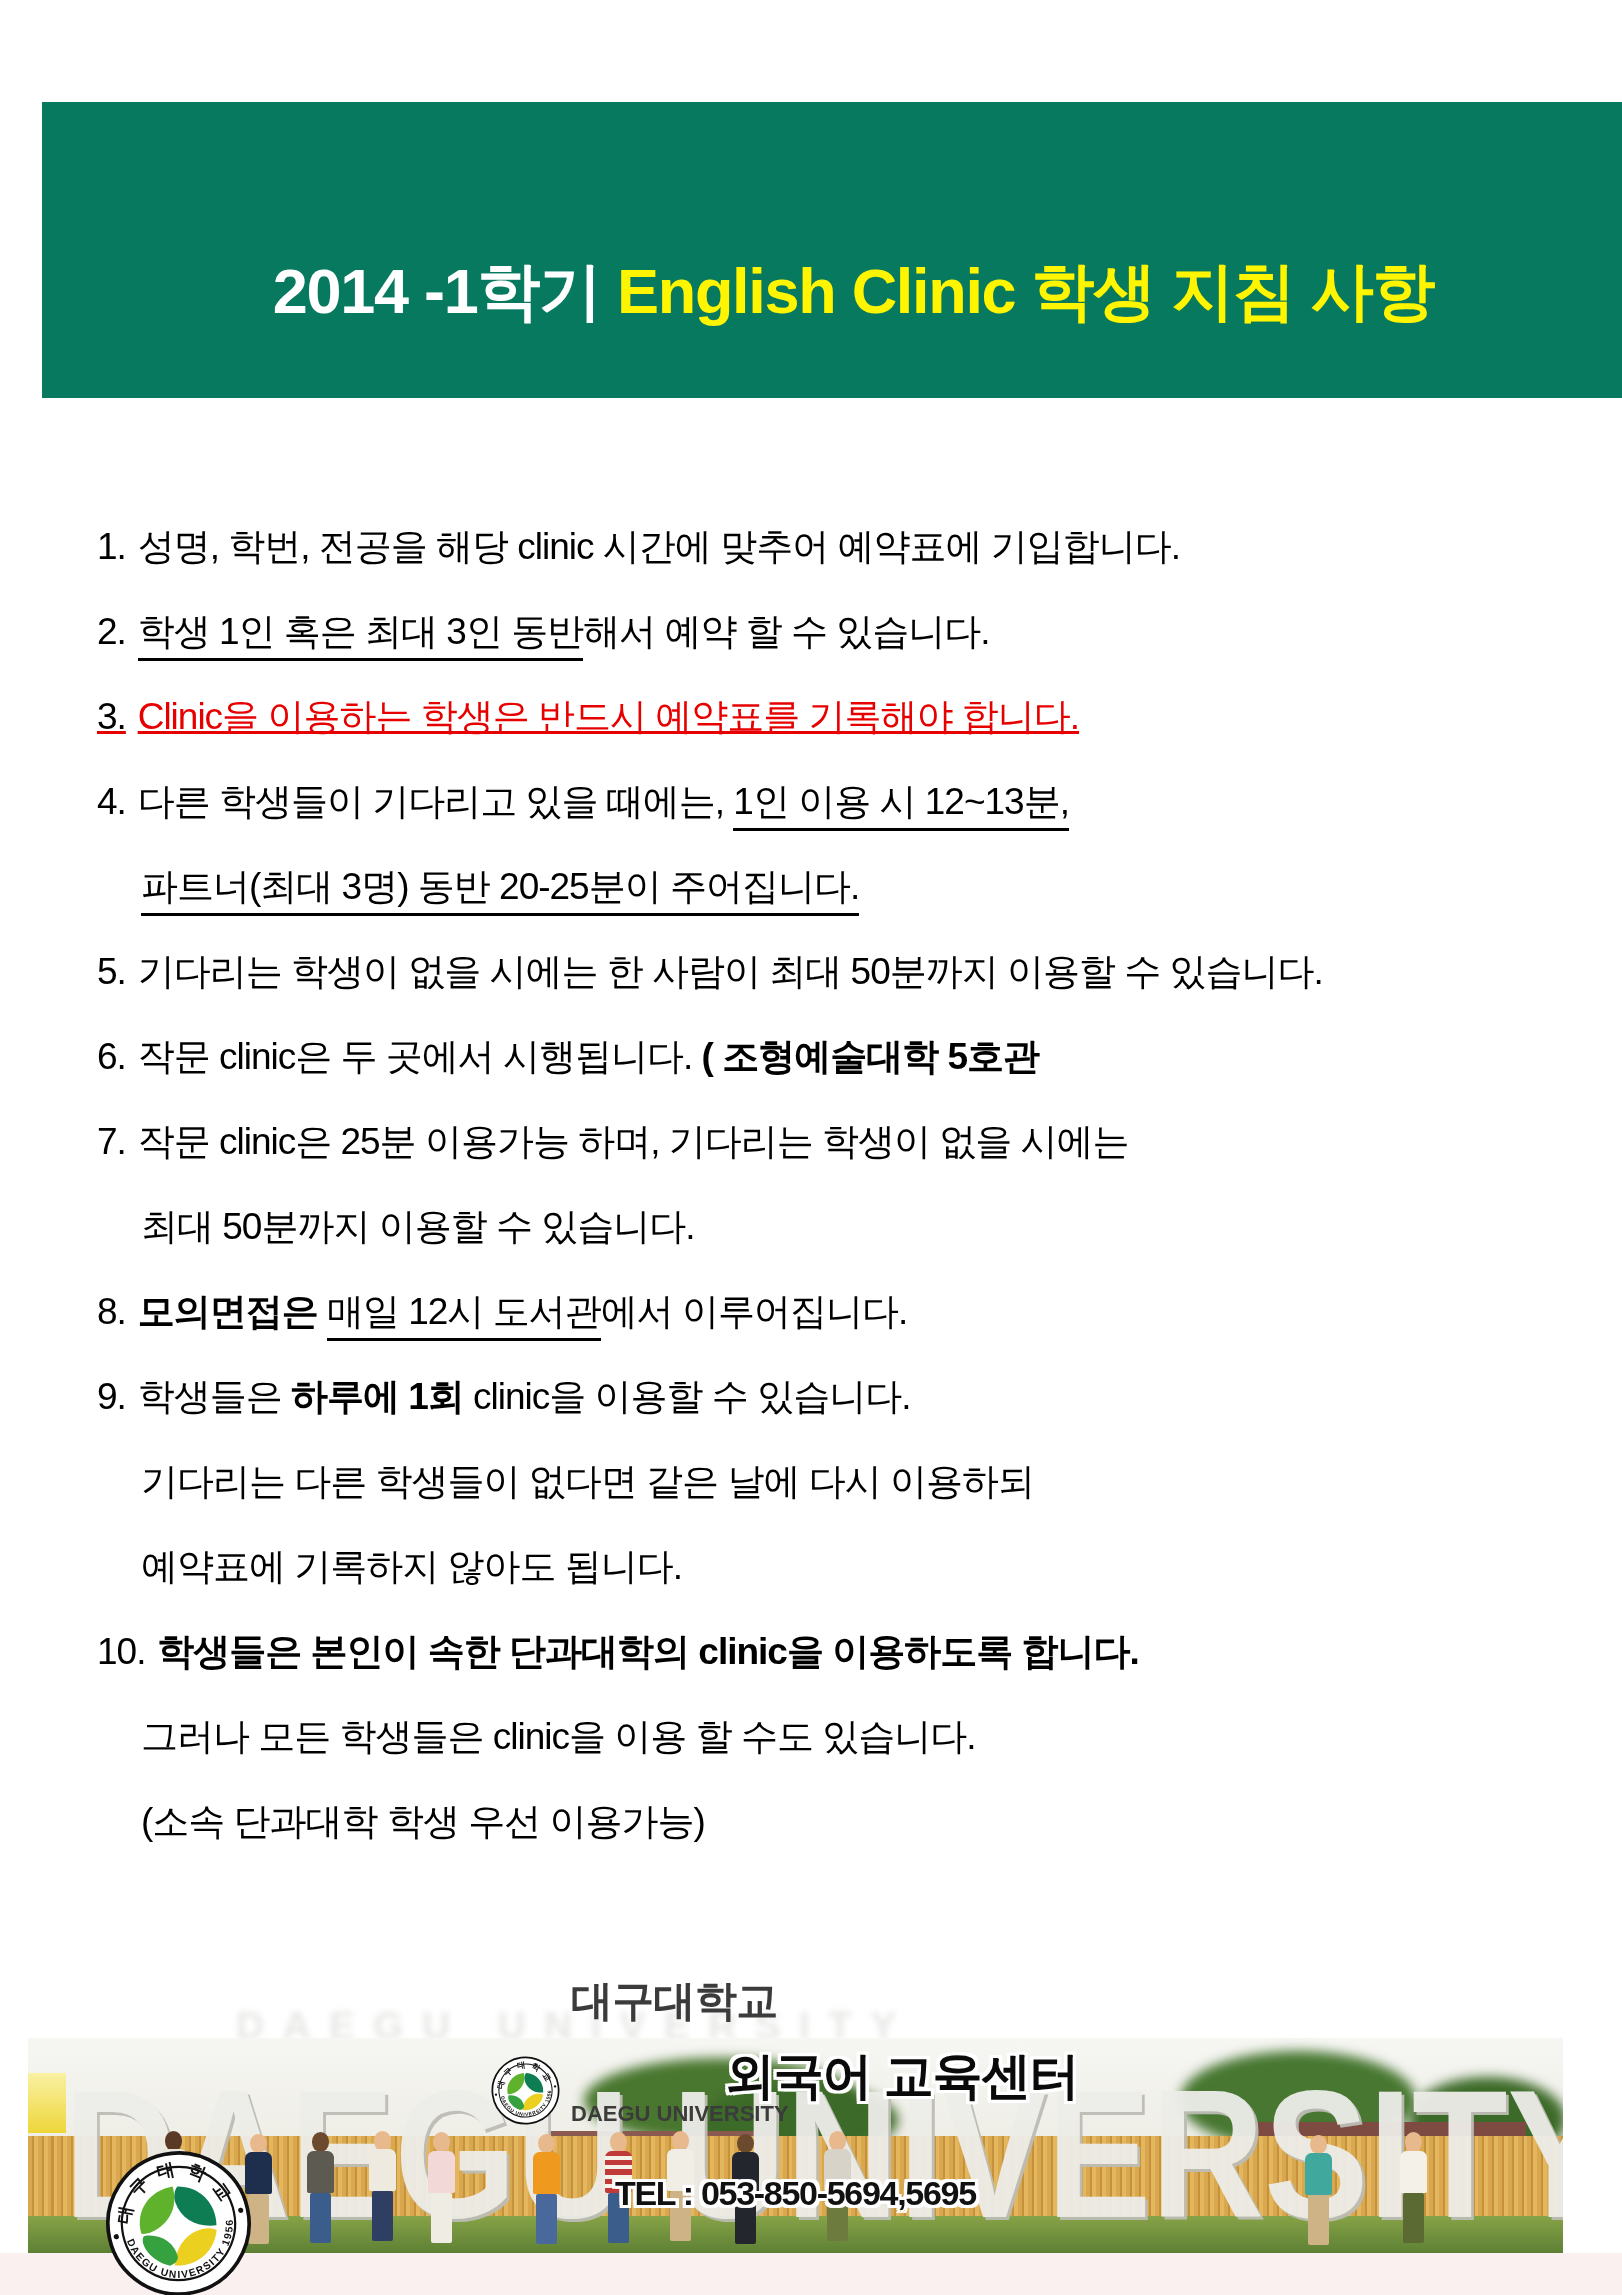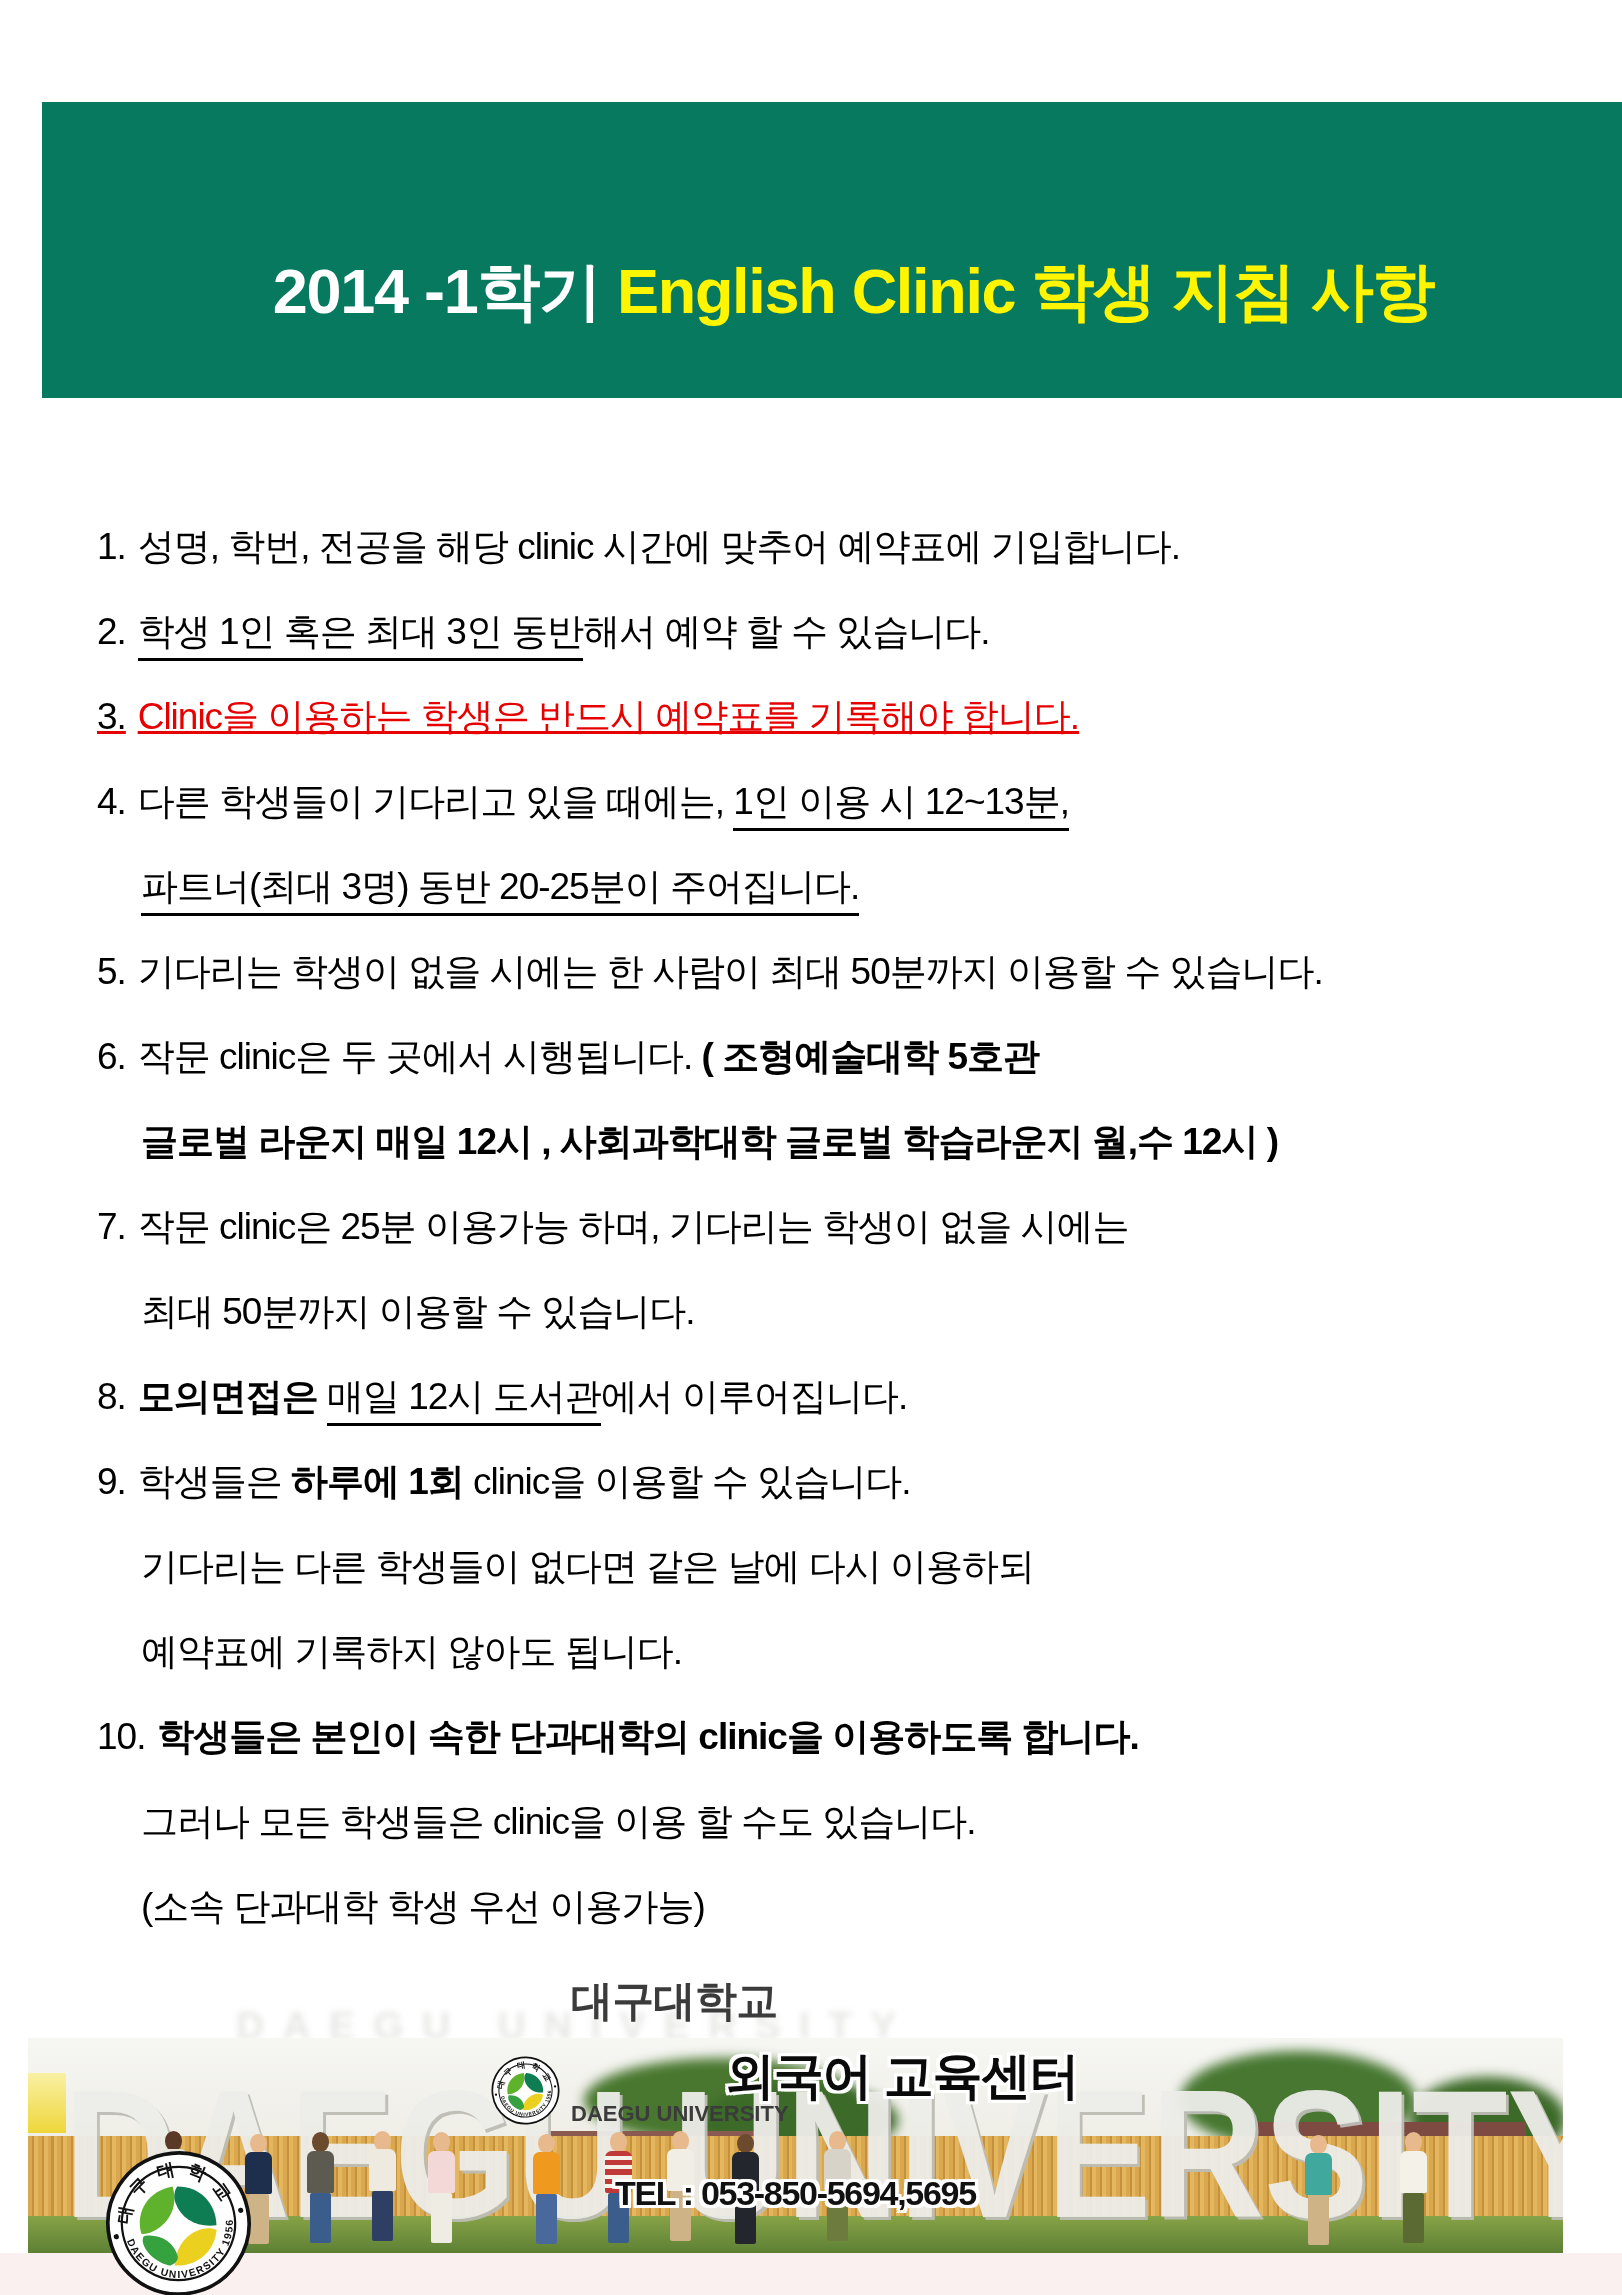--- a/index.html
+++ b/index.html
@@ -91,21 +91,20 @@
 </div>
 
 <div class="glist" id="glist">
     <div class="gline"><span class="num">1.</span><span>성명, 학번, 전공을 해당 clinic 시간에 맞추어 예약표에 기입합니다.</span></div>
     <div class="gline"><span class="num">2.</span><span class="u">학생 1인 혹은 최대 3인 동반</span><span>해서 예약 할 수 있습니다.</span></div>
     <div class="gline" style="color: rgb(230, 0, 0); text-decoration: underline;"><span class="num">3.</span><span>Clinic을 이용하는 학생은 반드시 예약표를 기록해야 합니다.</span></div>
     <div class="gline"><span class="num">4.</span><span>다른 학생들이 기다리고 있을 때에는, </span><span class="u">1인 이용 시 12~13분,</span></div>
     <div class="gline ind"><span class="u">파트너(최대 3명) 동반 20-25분이 주어집니다.</span></div>
     <div class="gline"><span class="num">5.</span><span>기다리는 학생이 없을 시에는 한 사람이 최대 50분까지 이용할 수 있습니다.</span></div>
     <div class="gline"><span class="num">6.</span><span>작문 clinic은 두 곳에서 시행됩니다.  </span><span class="b">( 조형예술대학 5호관</span></div>
-    <div class="gline ind"><span class="b">글로벌 라운지 매일 12시 , 사회과학대학 글로벌 학습라운지 월,수 12시 )</span></div>
     <div class="gline"><span class="num">7.</span><span>작문 clinic은 25분 이용가능 하며, 기다리는 학생이 없을 시에는</span></div>
     <div class="gline ind"><span>최대 50분까지 이용할 수 있습니다.</span></div>
     <div class="gline"><span class="num">8.</span><span class="b">모의면접은</span><span> </span><span class="u">매일 12시 도서관</span><span>에서 이루어집니다.</span></div>
     <div class="gline"><span class="num">9.</span><span>학생들은 </span><span class="b">하루에 1회</span><span> clinic을 이용할 수 있습니다.</span></div>
     <div class="gline ind"><span>기다리는 다른 학생들이 없다면 같은 날에 다시 이용하되</span></div>
     <div class="gline ind"><span>예약표에 기록하지 않아도 됩니다.</span></div>
     <div class="gline"><span class="num">10.</span><span class="b">학생들은 본인이 속한 단과대학의 clinic을 이용하도록 합니다.</span></div>
     <div class="gline ind"><span>그러나 모든 학생들은 clinic을 이용 할 수도 있습니다.</span></div>
     <div class="gline ind"><span>(소속 단과대학 학생 우선 이용가능)</span></div>
   </div>

